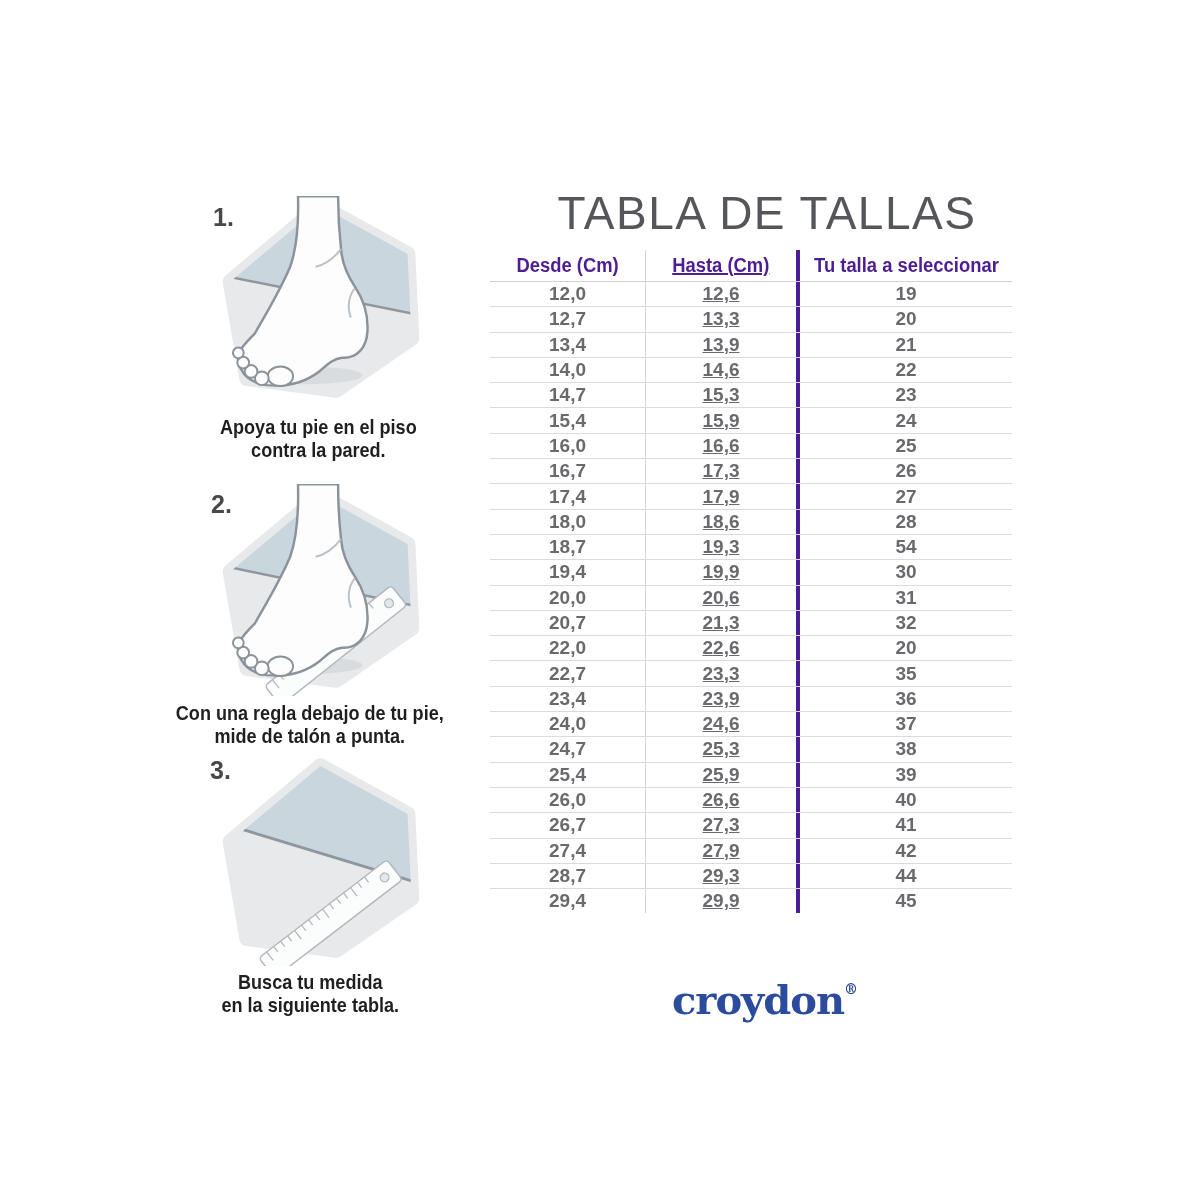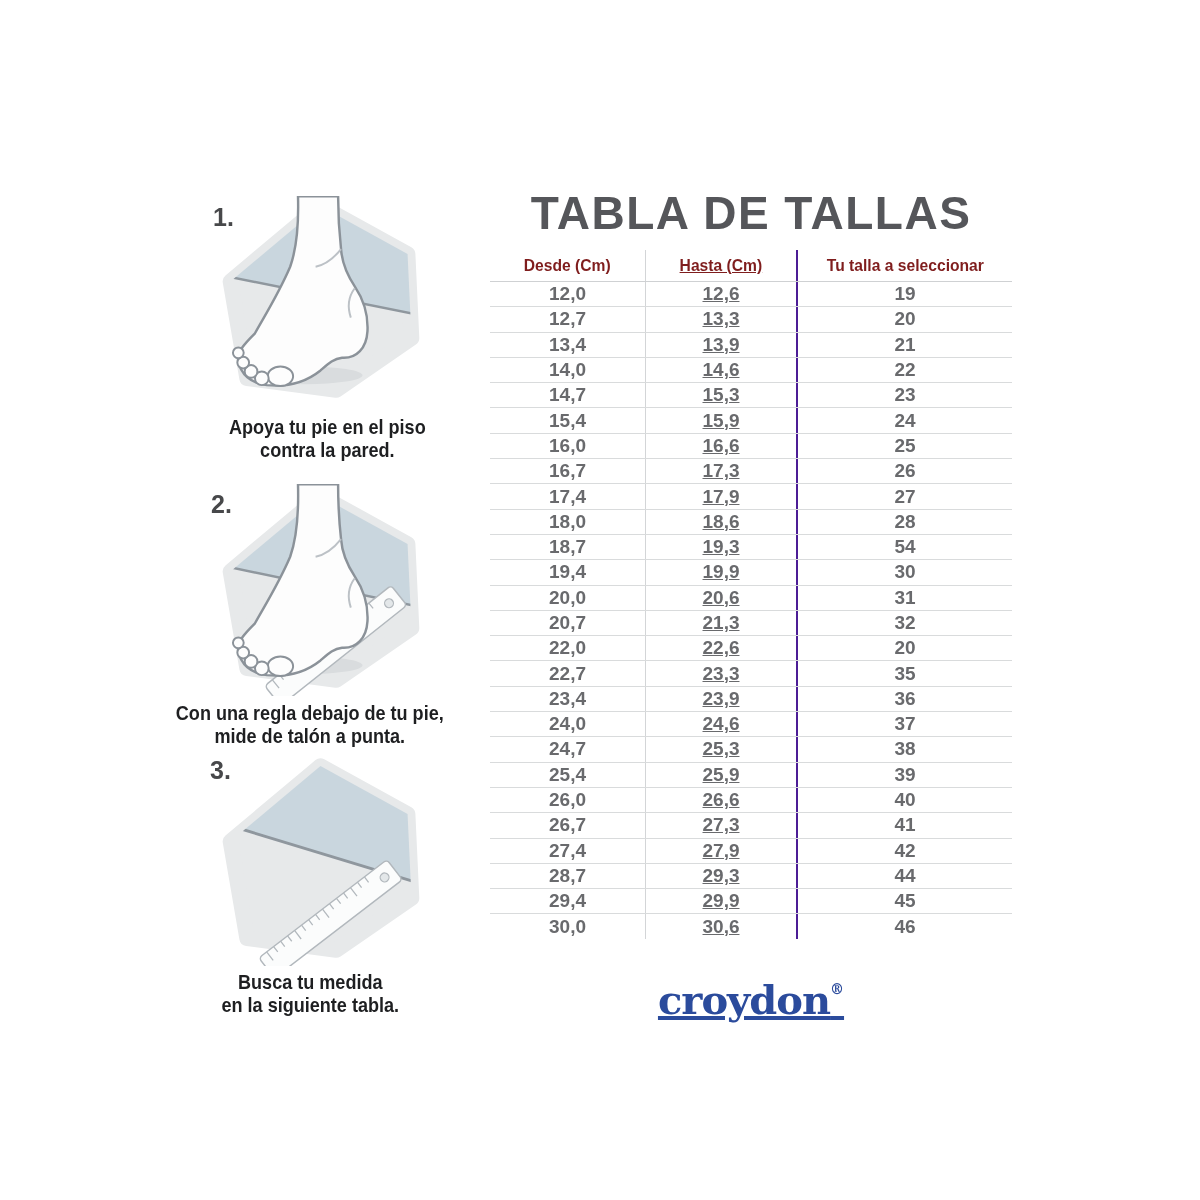--- a/index.html
+++ b/index.html
@@ -13,41 +13,41 @@
     letter-spacing:0;
   }
   .illus{position:absolute;}
   .caption{
     position:absolute;text-align:center;font-weight:bold;color:#1e1f21;
     font-size:21px;line-height:22.5px;
   }
   .cap-in{display:inline-block;transform:scaleX(.86);transform-origin:50% 50%;white-space:nowrap;}
   
   .title{
-    position:absolute;left:490px;top:186px;width:522px;text-align:center;
-    font-size:46px;font-weight:700;color:#55565a;letter-spacing:1.5px;white-space:nowrap;
+    position:absolute;left:506px;top:186px;width:522px;text-align:center;
+    font-size:46px;font-weight:400;color:#55565a;letter-spacing:1.5px;white-space:nowrap;
   }
   .size-table{position:absolute;left:490px;top:250px;width:522px;}
   .t-row{display:flex;height:24.3px;border-bottom:1px solid #d9dbdc;}
   .t-row:last-child{border-bottom:none;}
   .t-row.t-head{height:31px;border-bottom:1px solid #cfd1d3;}
   .cell{
     display:flex;align-items:center;justify-content:center;
     font-weight:bold;font-size:19px;color:#696a6d;
   }
-  .t-head .cell{font-size:17px;color:#7f1d1d;justify-content:center;}
+  .t-head .cell{font-size:20px;color:#4c1d95;justify-content:center;}
   .t-head .cell .hd{display:inline-block;transform:scaleX(.92);white-space:nowrap;}
   .c1{width:155px;}
   .c2{width:150px;border-left:1px solid #d3d5d7;text-decoration:underline;}
-  .c3{flex:1;border-left:2px solid #4c1d95;}
+  .c3{flex:1;border-left:4px solid #4c1d95;}
   
   .brand{
-    position:absolute;left:490px;top:976px;width:522px;text-align:center;
+    position:absolute;left:504px;top:976px;width:522px;text-align:center;
     font-family:"DejaVu Serif",serif;font-weight:bold;font-size:40px;
-    color:#2b4b9c;letter-spacing:-1px;text-decoration:underline;
+    color:#2b4b9c;letter-spacing:-1px;
   }
   .brand sup{font-size:14px;vertical-align:20px;letter-spacing:0;}
 </style>
 </head>
 <body>
 
 <div class="canvas">
 
   <div class="step-num" style="left:213px;top:203px;">1.</div>
   <div class="illus" style="left:208px;top:196px;">
@@ -69,21 +69,21 @@
                C134,36 133,18 133,0 Z" fill="#fdfdfd" stroke="#8b9299" stroke-width="2.5" stroke-linejoin="round"></path>
       <path d="M136,54 C128,64 120,70 110,72" stroke="#bcc1c6" stroke-width="2" fill="none"></path>
       <path d="M150,94 C144,102 142,112 146,124" stroke="#bcc1c6" stroke-width="2" fill="none"></path>
       <ellipse cx="74" cy="184" rx="13" ry="10" fill="#fdfdfd" stroke="#8b9299" stroke-width="2"></ellipse>
       <circle cx="55" cy="186" r="7" fill="#fdfdfd" stroke="#8b9299" stroke-width="2"></circle>
       <circle cx="44" cy="179" r="6.5" fill="#fdfdfd" stroke="#8b9299" stroke-width="2"></circle>
       <circle cx="36" cy="170" r="6" fill="#fdfdfd" stroke="#8b9299" stroke-width="2"></circle>
       <circle cx="31" cy="160" r="5.5" fill="#fdfdfd" stroke="#8b9299" stroke-width="2"></circle>
     </svg>
   </div>
-  <div class="caption" style="left:167px;top:416px;width:320px;">
+  <div class="caption" style="left:158px;top:416px;width:320px;">
     <span class="cap-in">
       <span style="display:block">Apoya tu pie en el piso</span>
       <span style="display:block">contra la pared.</span>
     </span>
   </div>
 
   <div class="step-num" style="left:211px;top:490px;">2.</div>
   <div class="illus" style="left:208px;top:484px;">
     <svg width="225" height="212" viewBox="0 0 230 216" aria-hidden="true">
       <defs>
@@ -343,25 +343,20 @@
           <div class="cell c2">29,3</div>
           <div class="cell c3">44</div>
         </div>
 
         <div class="t-row">
           <div class="cell c1">29,4</div>
           <div class="cell c2">29,9</div>
           <div class="cell c3">45</div>
         </div>
 
-        <div class="t-row">
-          <div class="cell c1">30,0</div>
-          <div class="cell c2">30,6</div>
-          <div class="cell c3">46</div>
-        </div>
       </div>
   </div>
 
   <div class="brand">
     <span>croydon</span><sup>®</sup>
   </div>
 
 </div>
 
 </body></html>

